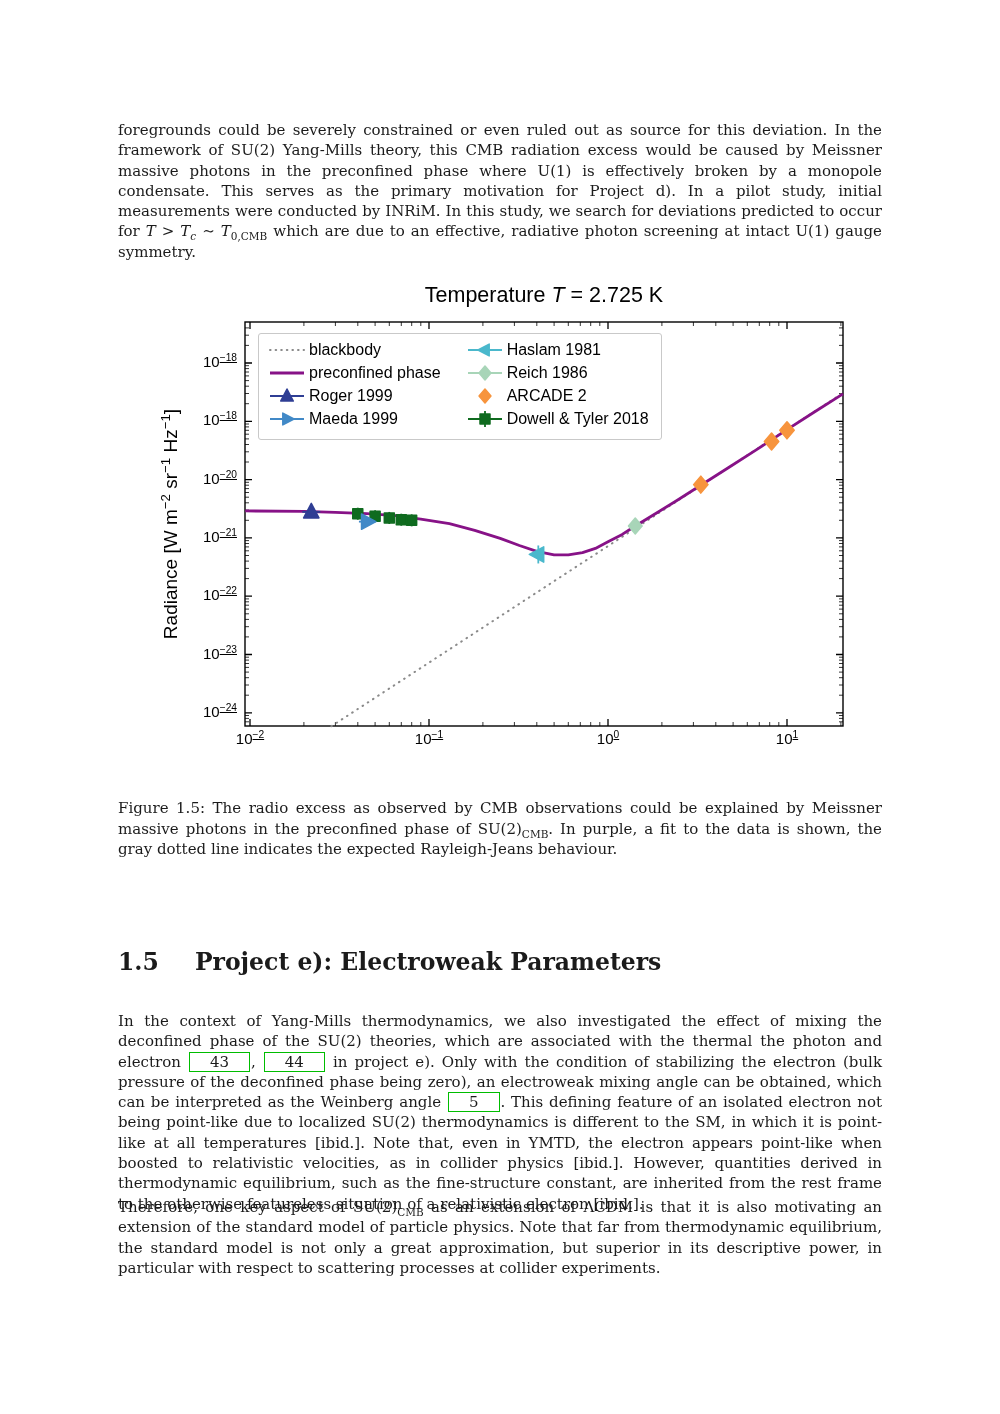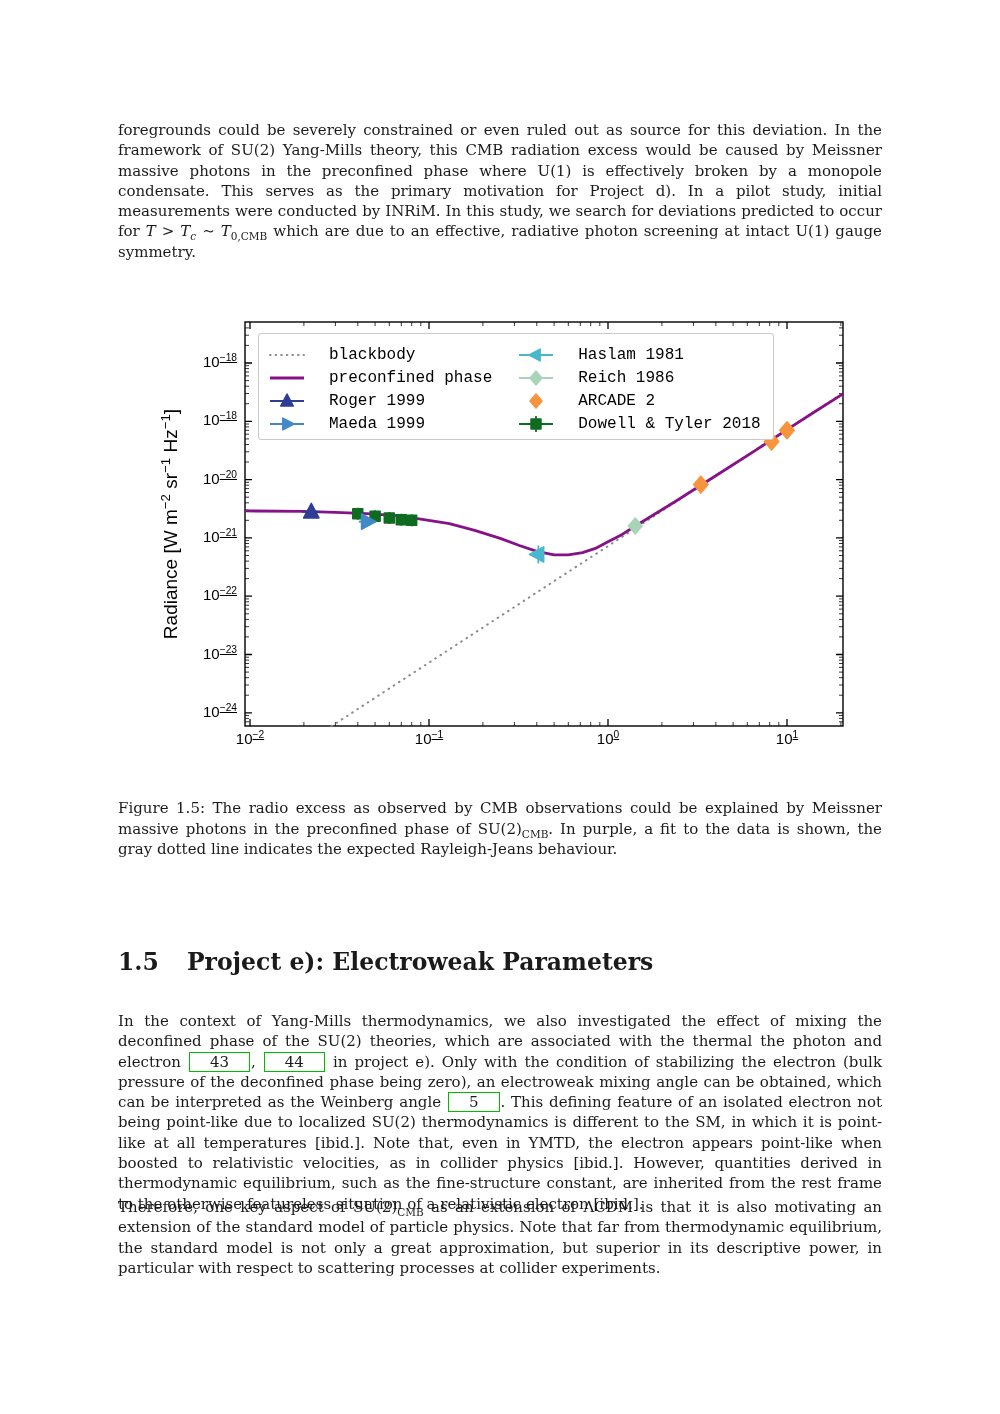--- a/index.html
+++ b/index.html
@@ -18,41 +18,41 @@
 
   sub{font-size:70%;line-height:0;}
   sup{font-size:70%;line-height:0;}
   .cite{border:1.5px solid #00bd00;padding:0 20px;margin:0 1px;}
 
   .caption{position:absolute;top:798px;left:118px;width:764px;
         font-size:15px;line-height:20.6px;text-align:justify;}
 
   .section-heading{position:absolute;top:948px;left:118px;font-size:23.5px;
         font-weight:bold;white-space:nowrap;}
-  .section-number{margin-right:28px;}
+  .section-number{margin-right:36px;}
 
   
   .figure{position:absolute;left:150px;top:278px;width:736px;height:517px;
         font-family:"Liberation Sans","DejaVu Sans",sans-serif;color:#000;}
   .figure svg.plot{position:absolute;left:0;top:0;}
   .chart-title{position:absolute;left:95px;width:598px;top:5px;
         text-align:center;font-size:21.5px;}
   .xlabel{position:absolute;left:95px;width:598px;top:481px;
         text-align:center;font-size:19px;}
   .ylabel-wrap{position:absolute;left:21px;top:246px;white-space:nowrap;
         transform:translate(-50%,-50%) rotate(-90deg);font-size:19px;}
   .ytick{position:absolute;left:23px;width:64px;text-align:right;font-size:15px;}
   .xtick{position:absolute;width:64px;text-align:center;font-size:15px;top:452px;}
   .ytick sup,.xtick sup{font-size:68%;text-decoration:underline;}
 
   .legend{position:absolute;left:108px;top:55px;background:rgba(255,255,255,0.95);
         border:1px solid #c9c9c9;border-radius:3px;padding:7px 12px 6px 10px;
         display:grid;grid-template-rows:repeat(4,23px);grid-auto-flow:column;
         column-gap:26px;font-size:16px;}
-  .legend-row{display:flex;align-items:flex-end;gap:24px;white-space:nowrap;font-family:Liberation Mono, monospace;}
+  .legend-row{display:flex;align-items:flex-start;gap:4px;white-space:nowrap;}
   .lswatch{width:36px;height:18px;flex:0 0 auto;}
 </style>
 </head>
 <body>
 
 <div class="page">
 
 
   <div class="para" id="para1"><span>foregrounds could be severely constrained or even ruled out as source for this deviation. In the framework of SU(2) Yang-Mills theory, this CMB radiation excess would be caused by Meissner massive photons in the preconfined phase where U(1) is effectively broken by a monopole condensate. This serves as the primary motivation for Project d). In a pilot study, initial measurements were conducted by INRiM. In this study, we search for deviations predicted to occur for </span><i>T</i><span> &gt; </span><i>T</i><sub style="font-style: italic;">c</sub><span> ∼ </span><i>T</i><sub>0,CMB</sub><span> which are due to an effective, radiative photon screening at intact U(1) gauge symmetry.</span></div>
 
@@ -91,20 +91,21 @@
           <line x1="478.2596136445671" x2="492.2596136445671" y1="247.99980501115957" y2="247.99980501115957" stroke="#a8d5b8" stroke-width="1.8"></line>
           <line x1="485.2596136445671" x2="485.2596136445671" y1="241.99980501115957" y2="253.99980501115957" stroke="#a8d5b8" stroke-width="1.8"></line>
           <path d="M485.2596136445671 239.99980501115957 L492.0596136445671 247.99980501115957 L485.2596136445671 255.99980501115957 L478.45961364456707 247.99980501115957 Z" fill="#a8d5b8" stroke="#a8d5b8" stroke-width="1.5" stroke-linejoin="round"></path>
         </g>
         <g>
           <path d="M550.8139952381418 198.1246524060294 L558.0389952381419 206.6246524060294 L550.8139952381418 215.1246524060294 L543.5889952381418 206.6246524060294 Z" fill="#f7943d" stroke="#f7943d" stroke-width="1.5" stroke-linejoin="round"></path>
           <path d="M621.5726795766853 155.01771044689744 L628.7976795766854 163.51771044689744 L621.5726795766853 172.01771044689744 L614.3476795766853 163.51771044689744 Z" fill="#f7943d" stroke="#f7943d" stroke-width="1.5" stroke-linejoin="round"></path>
           <path d="M637 143.83078426716884 L644.225 152.33078426716884 L637 160.83078426716884 L629.775 152.33078426716884 Z" fill="#f7943d" stroke="#f7943d" stroke-width="1.5" stroke-linejoin="round"></path>
         </g>
       </svg>
+    <div class="chart-title"><span>Temperature </span><i>T</i><span> = 2.725 K</span></div>
     <div class="ylabel-wrap"><span>Radiance [W m</span><sup>−2</sup><span> sr</span><sup>−1</sup><span> Hz</span><sup>−1</sup><span>]</span></div>
 
     <div class="legend">
       <div class="legend-row">
         <svg class="lswatch" viewBox="0 0 36 18">
             <line x1="1" x2="35" y1="9" y2="9" stroke="#8a8a8a" stroke-width="2" stroke-dasharray="0.6 5" stroke-linecap="round"></line>
           </svg>
         <span>blackbody</span>
       </div>
       <div class="legend-row">

